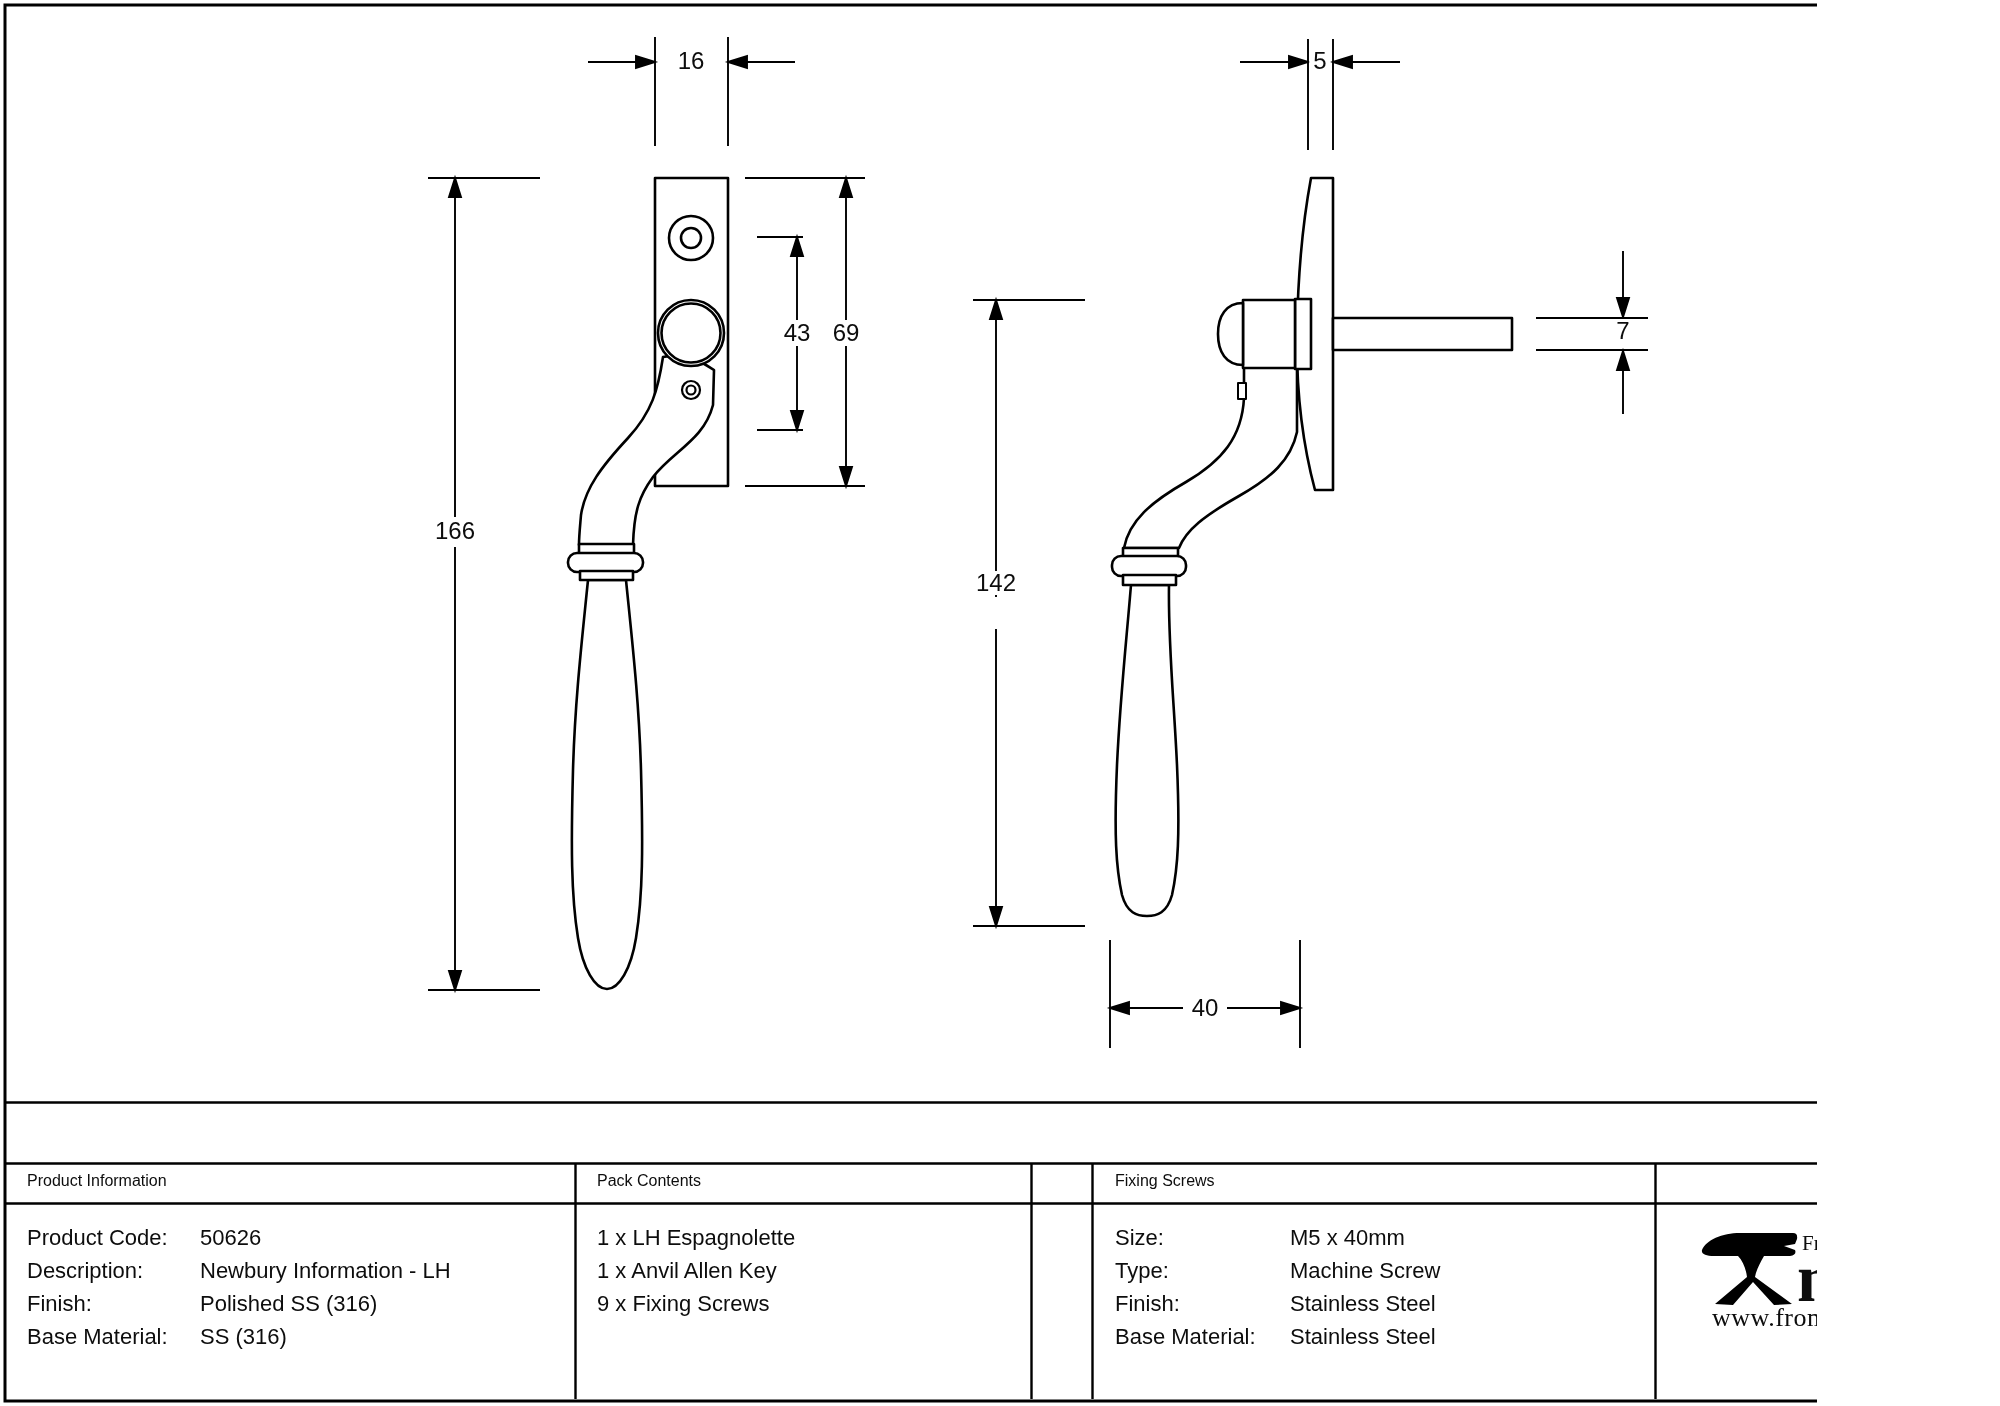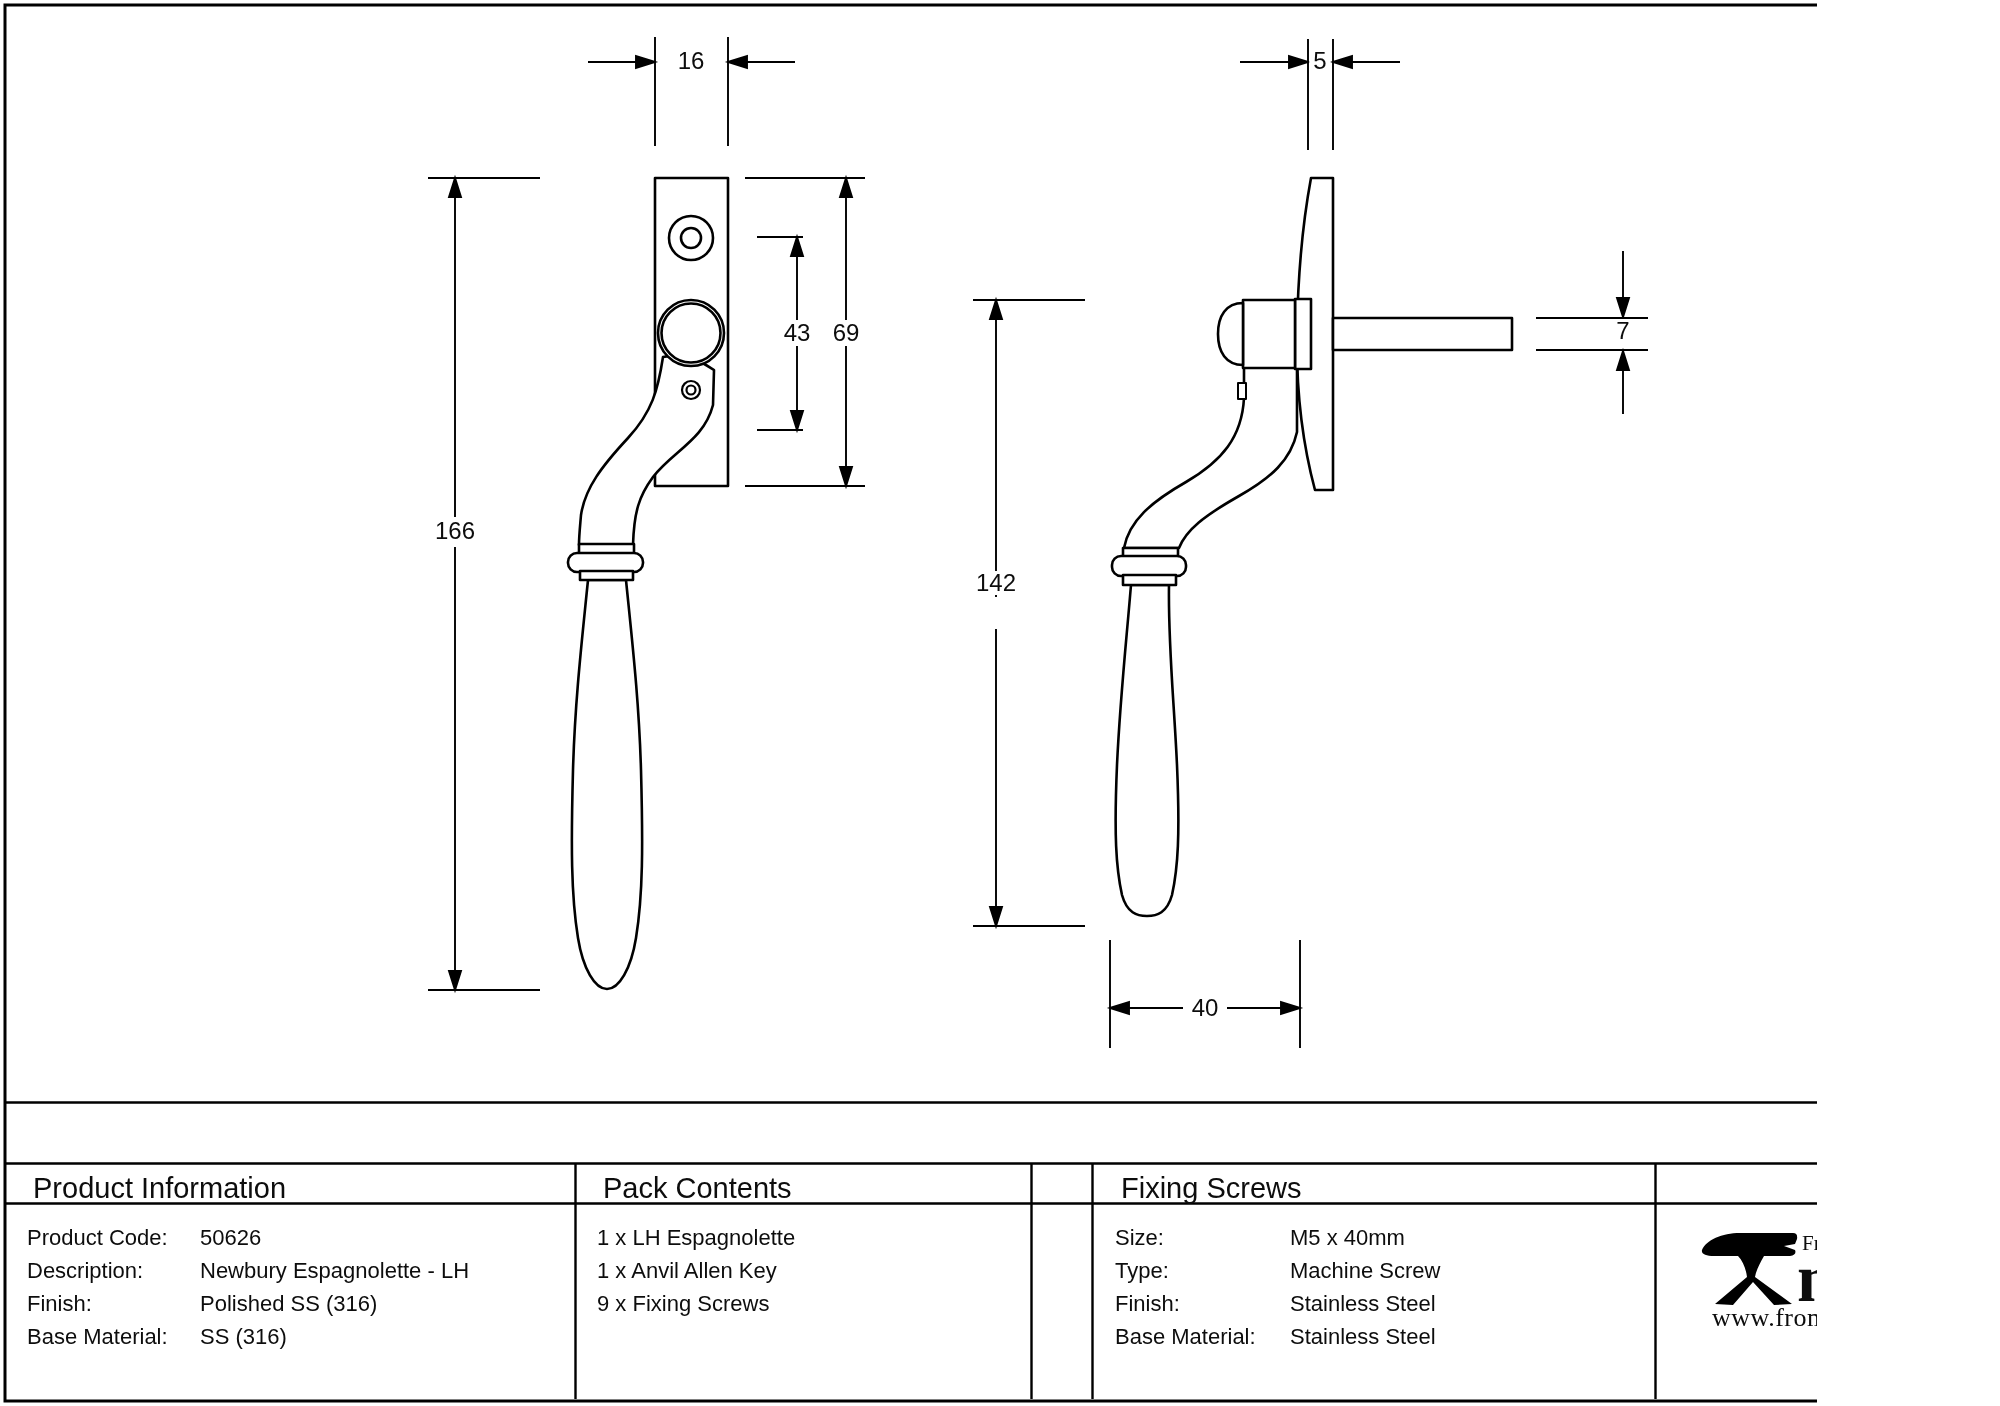--- a/index.html
+++ b/index.html
@@ -6,21 +6,21 @@
   .page{
     position:relative;width:1817px;height:1406px;background:#fff;overflow:hidden;
     font-family:"Liberation Sans",sans-serif;color:#0d0d0d;
   }
   .page svg.linework{position:absolute;left:0;top:0;}
   .dim{
     position:absolute;transform:translate(-50%,-50%);
     font-size:24px;background:#fff;padding:0 4px;line-height:1;white-space:nowrap;
   }
   .note{position:absolute;font-size:22px;white-space:nowrap;}
-  .hdr{position:absolute;font-size:29px;white-space:nowrap;margin-left:6px;}
+  .hdr{position:absolute;font-size:16px;white-space:nowrap;}
   .cell{position:absolute;font-size:22px;white-space:nowrap;}
   .logo-fromthe{position:absolute;font-family:"Liberation Serif",serif;font-size:21px;white-space:nowrap;}
   .logo-anvil{position:absolute;font-family:"Liberation Serif",serif;font-weight:bold;font-size:68px;line-height:1;white-space:nowrap;letter-spacing:-1px;}
   .logo-diamond{position:absolute;font-size:20px;font-family:"Liberation Serif",serif;}
   .logo-reg{position:absolute;font-size:16px;font-family:"Liberation Serif",serif;}
   .logo-url{position:absolute;font-family:"Liberation Serif",serif;font-size:26px;letter-spacing:0.5px;white-space:nowrap;}
 </style>
 </head>
 <body>
 
@@ -151,21 +151,21 @@
   <span class="dim" style="left:1205px;top:1008px">40</span>
 
 
   <span class="hdr" style="left:27px;top:1172px">Product Information</span>
   <span class="hdr" style="left:597px;top:1172px">Pack Contents</span>
   <span class="hdr" style="left:1115px;top:1172px">Fixing Screws</span>
 
   <span class="cell" style="left:27px;top:1225px">Product Code:</span>
   <span class="cell" style="left:200px;top:1225px">50626</span>
   <span class="cell" style="left:27px;top:1258px">Description:</span>
-  <span class="cell" style="left:200px;top:1258px">Newbury Espagnolette - LH</span>
+  <span class="cell" style="left:200px;top:1258px">Newbury Information - LH</span>
   <span class="cell" style="left:27px;top:1291px">Finish:</span>
   <span class="cell" style="left:200px;top:1291px">Polished SS (316)</span>
   <span class="cell" style="left:27px;top:1324px">Base Material:</span>
   <span class="cell" style="left:200px;top:1324px">SS (316)</span>
 
   <span class="cell" style="left:597px;top:1225px">1 x LH Espagnolette</span>
   <span class="cell" style="left:597px;top:1258px">1 x Anvil Allen Key</span>
   <span class="cell" style="left:597px;top:1291px">9 x Fixing Screws</span>
 
   <span class="cell" style="left:1115px;top:1225px">Size:</span>

